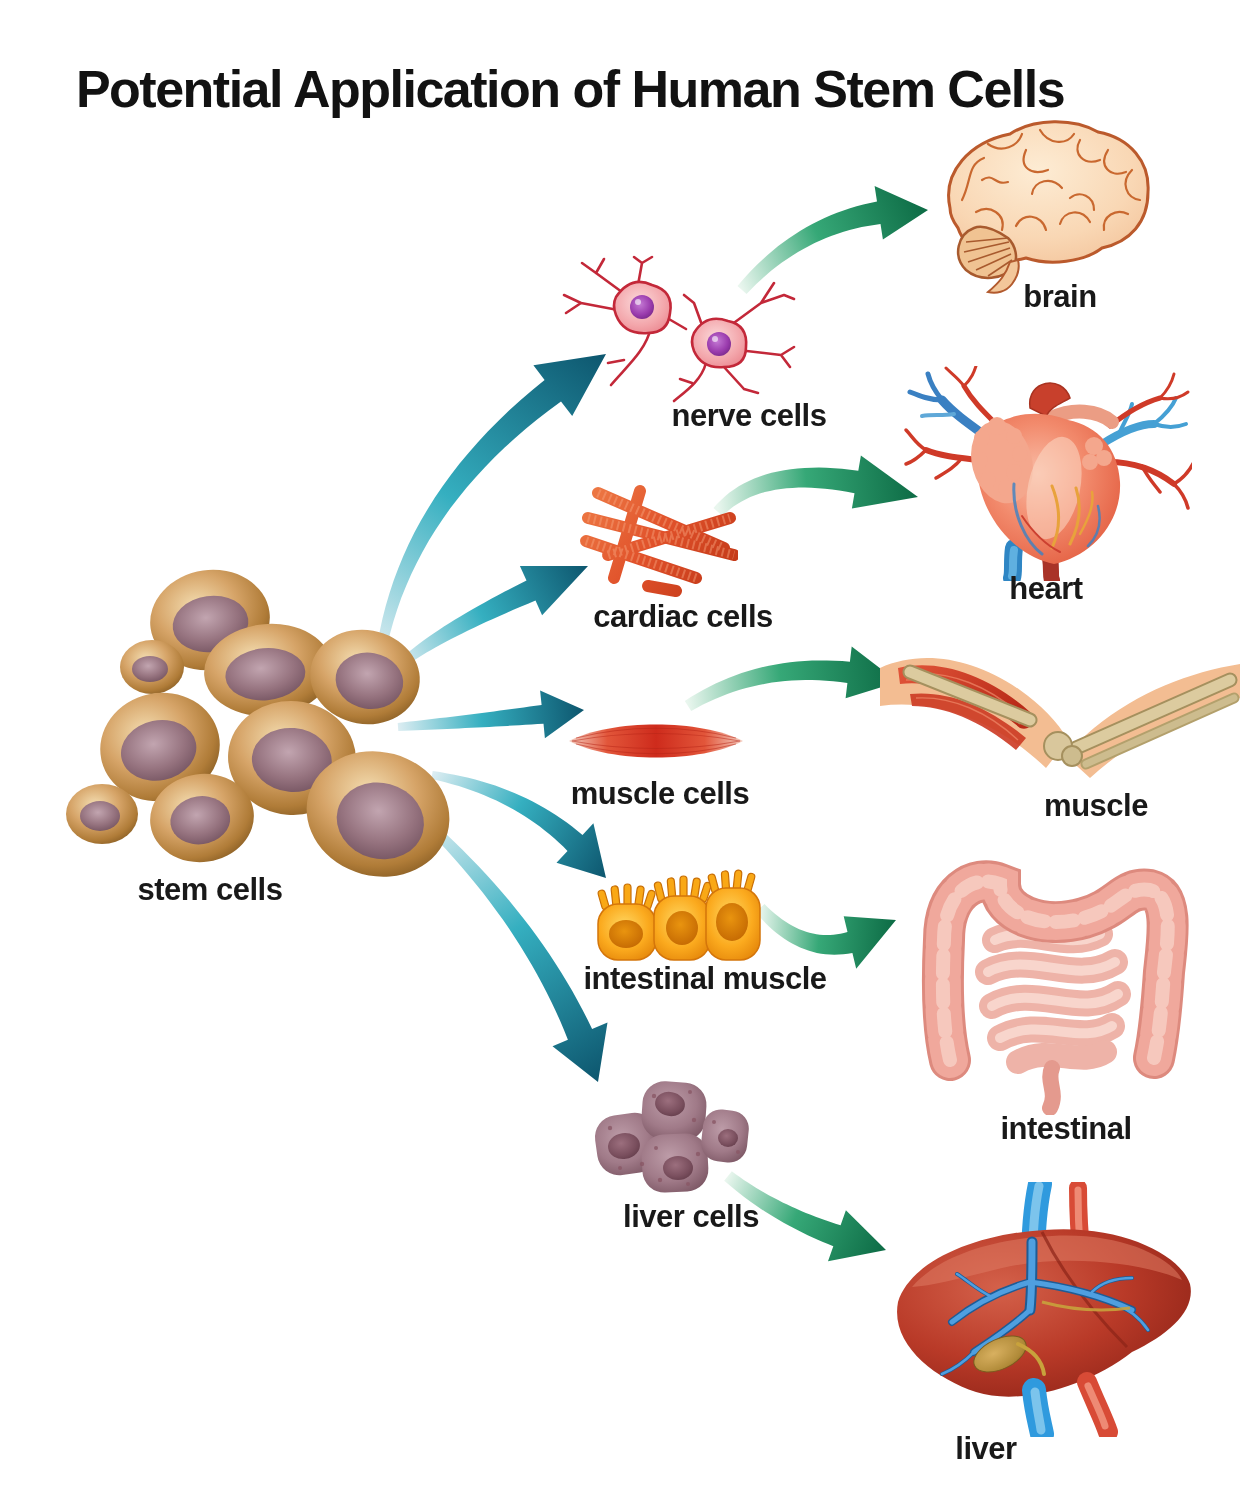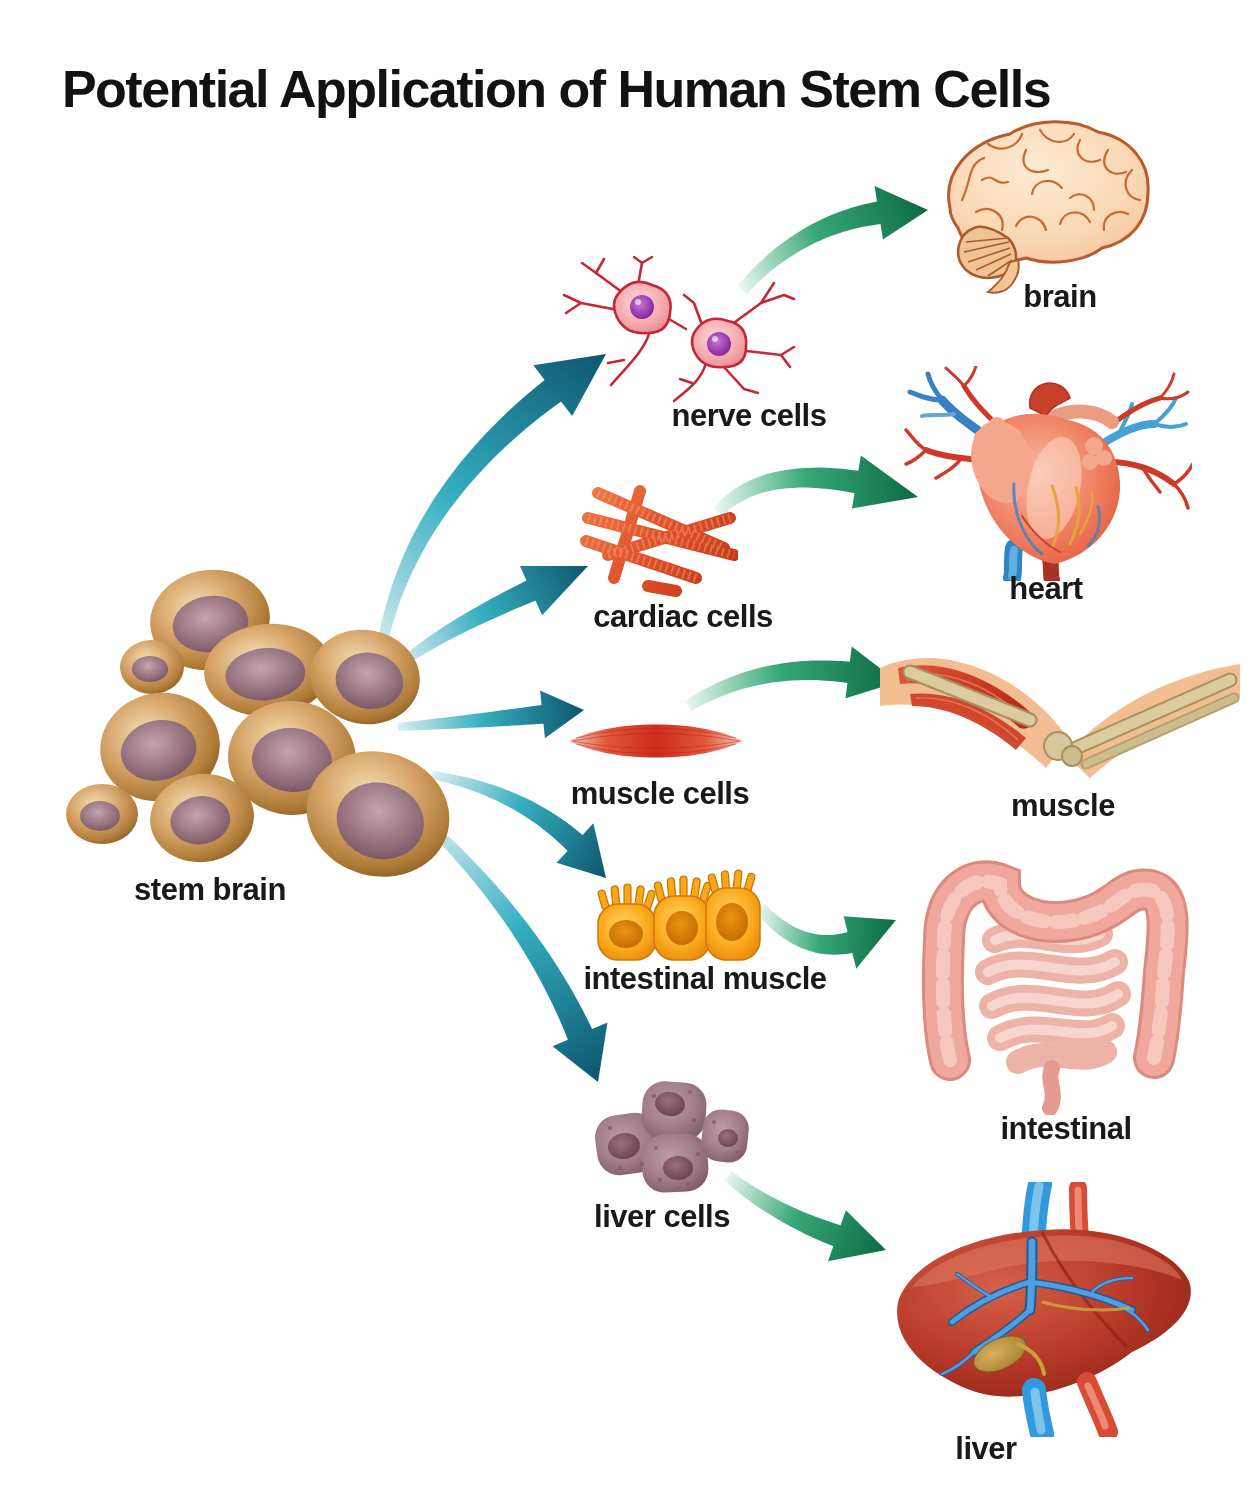--- a/index.html
+++ b/index.html
@@ -1,18 +1,18 @@
 <!DOCTYPE html>
 <html><head>
 <meta charset="utf-8">
 <style>
   html,body{margin:0;padding:0;background:#ffffff;}
   body{width:1260px;height:1489px;position:relative;overflow:hidden;
        font-family:"Liberation Sans","DejaVu Sans",sans-serif;}
-  #canvas{position:absolute;inset:0;width:1112px;height:1489px;}
+  #canvas{position:absolute;inset:0;width:1112px;height:1489px;padding-left:28px;}
   #title{position:absolute;top:24px;left:50%;transform:translateX(-50%);
          font-size:52px;font-weight:800;letter-spacing:-1.5px;color:#121212;white-space:nowrap;}
   .art{position:absolute;z-index:2;}
   #arrows-layer{position:absolute;left:0;top:0;z-index:1;}
   .lbl{position:absolute;z-index:3;transform:translateX(-50%);
        font-size:31px;font-weight:700;letter-spacing:-0.5px;color:#191919;white-space:nowrap;}
 </style>
 </head>
 <body>
 
@@ -476,25 +476,25 @@
     <ellipse cx="118" cy="172" rx="28" ry="15" transform="rotate(-25 118 172)" fill="url(#gb-grad)" stroke="#7a5c1e" stroke-width="1"></ellipse>
     <path d="M136,162 C150,168 160,178 162,192" stroke="#c8a23c" stroke-width="4" fill="none" stroke-linecap="round"></path>
     <g fill="none" stroke-linecap="round">
       <path d="M152,208 C154,228 158,242 160,252" stroke="#2f9ade" stroke-width="24"></path>
       <path d="M153,210 C155,228 158,240 159,248" stroke="#7cc4ec" stroke-width="9"></path>
       <path d="M205,200 C214,222 222,238 226,250" stroke="#d84b36" stroke-width="20"></path>
       <path d="M206,204 C214,222 220,234 223,244" stroke="#ee8a74" stroke-width="7"></path>
     </g>
   </svg>
 
-  <div class="lbl" style="left:210px;top:872px">stem brain</div>
+  <div class="lbl" style="left:210px;top:872px">stem cells</div>
   <div class="lbl" style="left:749px;top:398px">nerve cells</div>
   <div class="lbl" style="left:683px;top:599px">cardiac cells</div>
   <div class="lbl" style="left:660px;top:776px">muscle cells</div>
   <div class="lbl" style="left:705px;top:961px">intestinal muscle</div>
-  <div class="lbl" style="left:662px;top:1199px">liver cells</div>
+  <div class="lbl" style="left:691px;top:1199px">liver cells</div>
   <div class="lbl" style="left:1060px;top:279px">brain</div>
   <div class="lbl" style="left:1046px;top:571px">heart</div>
-  <div class="lbl" style="left:1063px;top:788px">muscle</div>
+  <div class="lbl" style="left:1096px;top:788px">muscle</div>
   <div class="lbl" style="left:1066px;top:1111px">intestinal</div>
   <div class="lbl" style="left:986px;top:1431px">liver</div>
 
 </div>
 
 </body></html>

